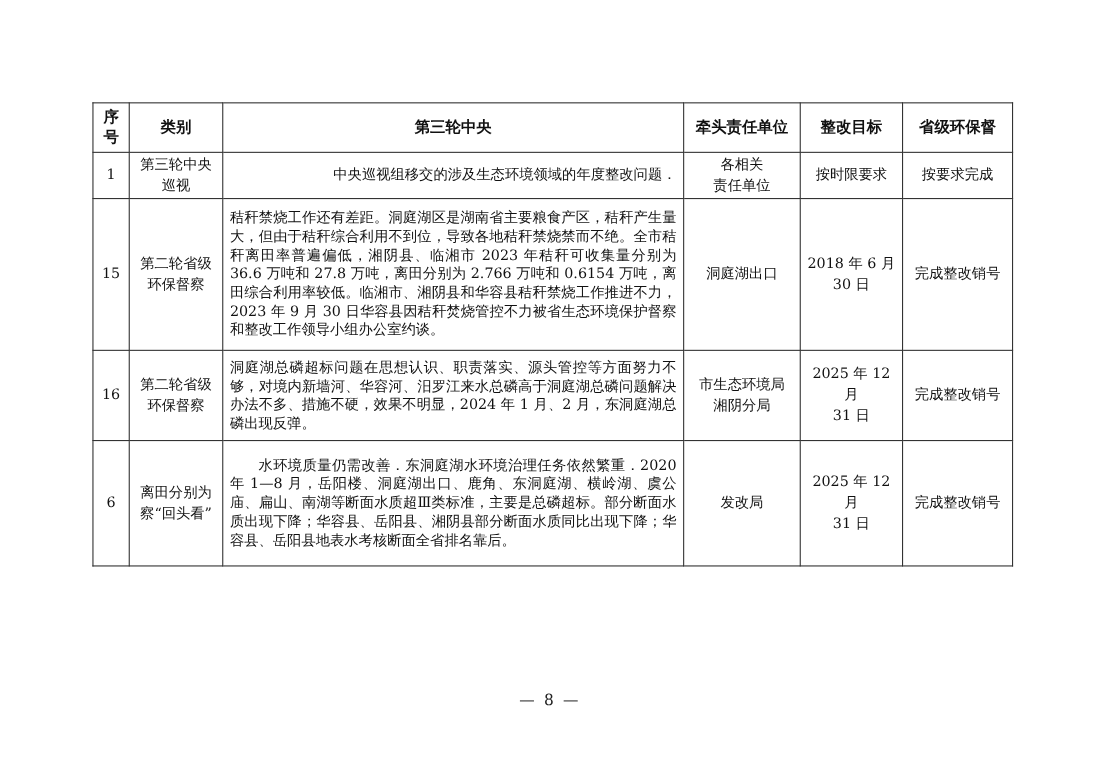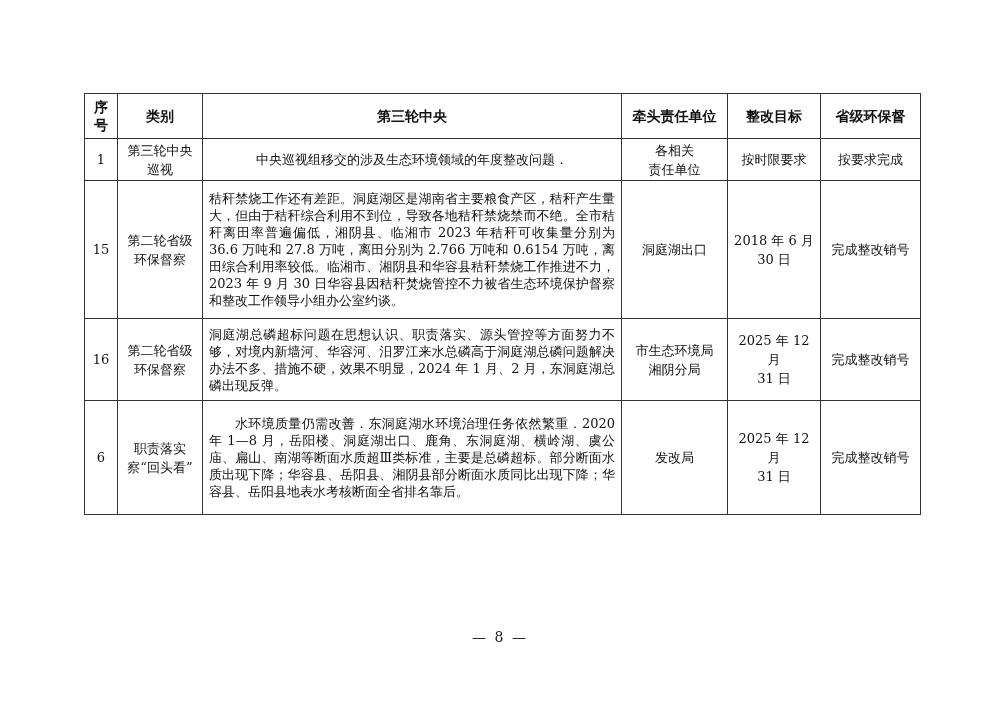--- a/index.html
+++ b/index.html
@@ -21,21 +21,21 @@
     font-size:13px;
     padding:1px 4px;
     overflow:hidden;
   }
   .doc-table th{
     font-weight:700;font-size:14px;line-height:18px;
     text-align:center;white-space:pre-line;
   }
   td.c{ text-align:center; line-height:19px; white-space:pre-line; }
   td.problem{ padding:1px 6px; line-height:17px; text-align:justify; text-justify:inter-ideograph; }
-  td.p-center{ text-align:center; }
+  td.p-center{ text-align:right; }
   td.p-indent{ text-indent:2em; }
   tr.rh-head{height:45px;}
   tr.rh-1{height:42px;}
   tr.rh-15{height:138px;}
   tr.rh-16{height:82px;}
   tr.rh-17{height:114px;}
   .footer{
     position:absolute;left:0;top:629px;width:1000px;
     text-align:center;font-size:14px;color:#222222;
     letter-spacing:2px;
@@ -93,21 +93,21 @@
 环保督察</td>
         <td class="problem">洞庭湖总磷超标问题在思想认识、职责落实、源头管控等方面努力不够，对境内新墙河、华容河、汨罗江来水总磷高于洞庭湖总磷问题解决办法不多、措施不硬，效果不明显，2024 年 1 月、2 月，东洞庭湖总磷出现反弹。</td>
         <td class="c">市生态环境局
 湘阴分局</td>
         <td class="c">2025 年 12 月
 31 日</td>
         <td class="c">完成整改销号</td>
       </tr>
       <tr class="rh-17">
         <td class="c">6</td>
-        <td class="c">职责落实
+        <td class="c">离田分别为
 察“回头看”</td>
         <td class="problem p-indent">水环境质量仍需改善．东洞庭湖水环境治理任务依然繁重．2020 年 1—8 月，岳阳楼、洞庭湖出口、鹿角、东洞庭湖、横岭湖、虞公庙、扁山、南湖等断面水质超Ⅲ类标准，主要是总磷超标。部分断面水质出现下降；华容县、岳阳县、湘阴县部分断面水质同比出现下降；华容县、岳阳县地表水考核断面全省排名靠后。</td>
         <td class="c">发改局</td>
         <td class="c">2025 年 12 月
 31 日</td>
         <td class="c">完成整改销号</td>
       </tr>
     </tbody>
   </table>
 

